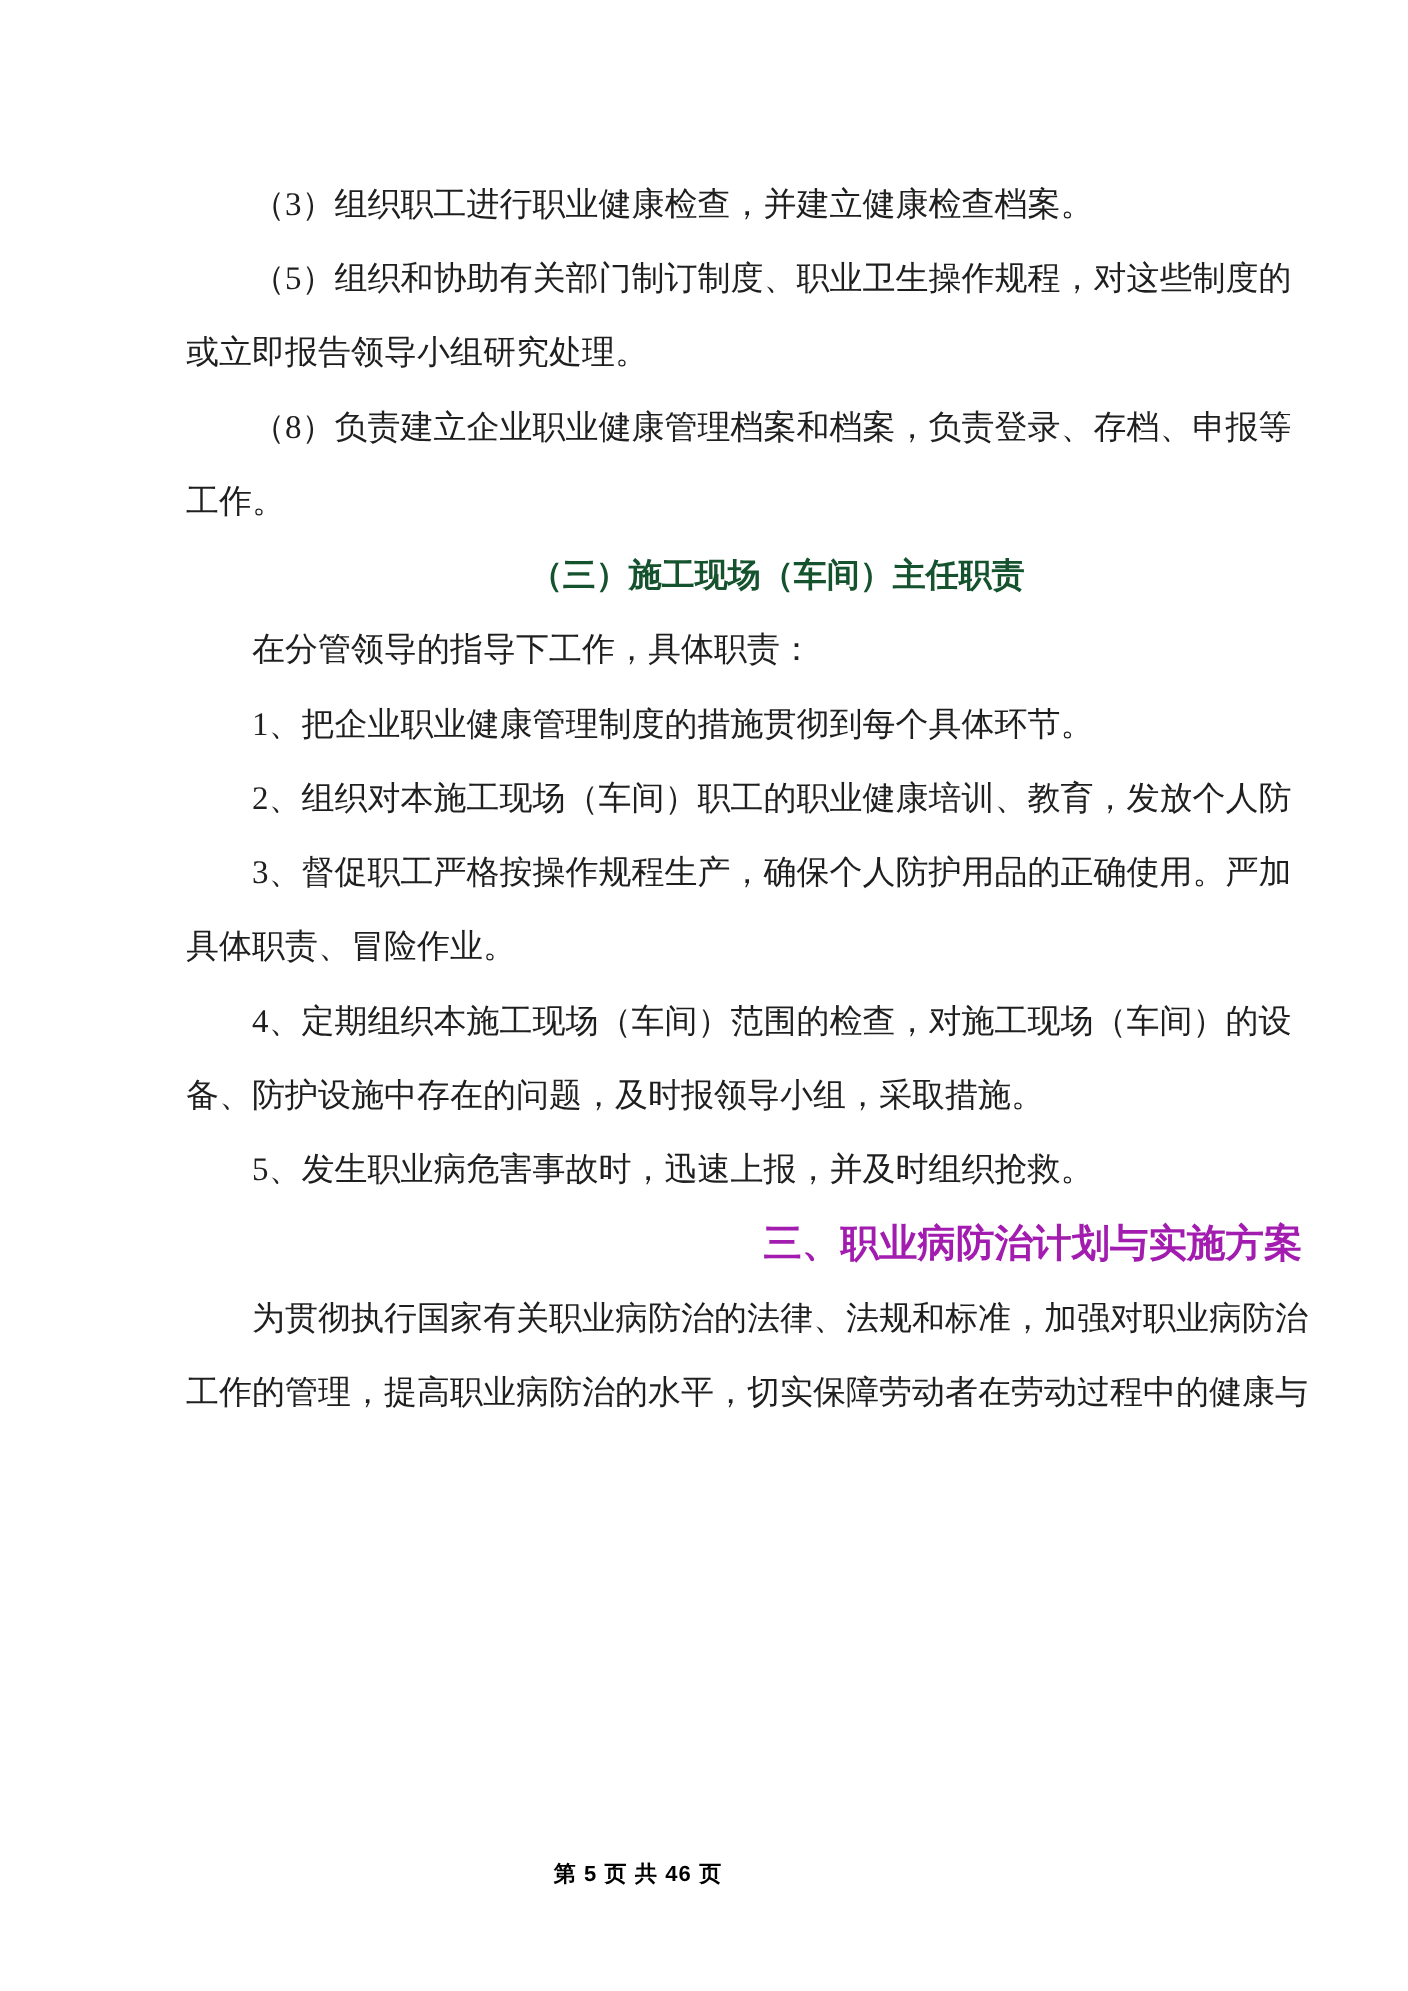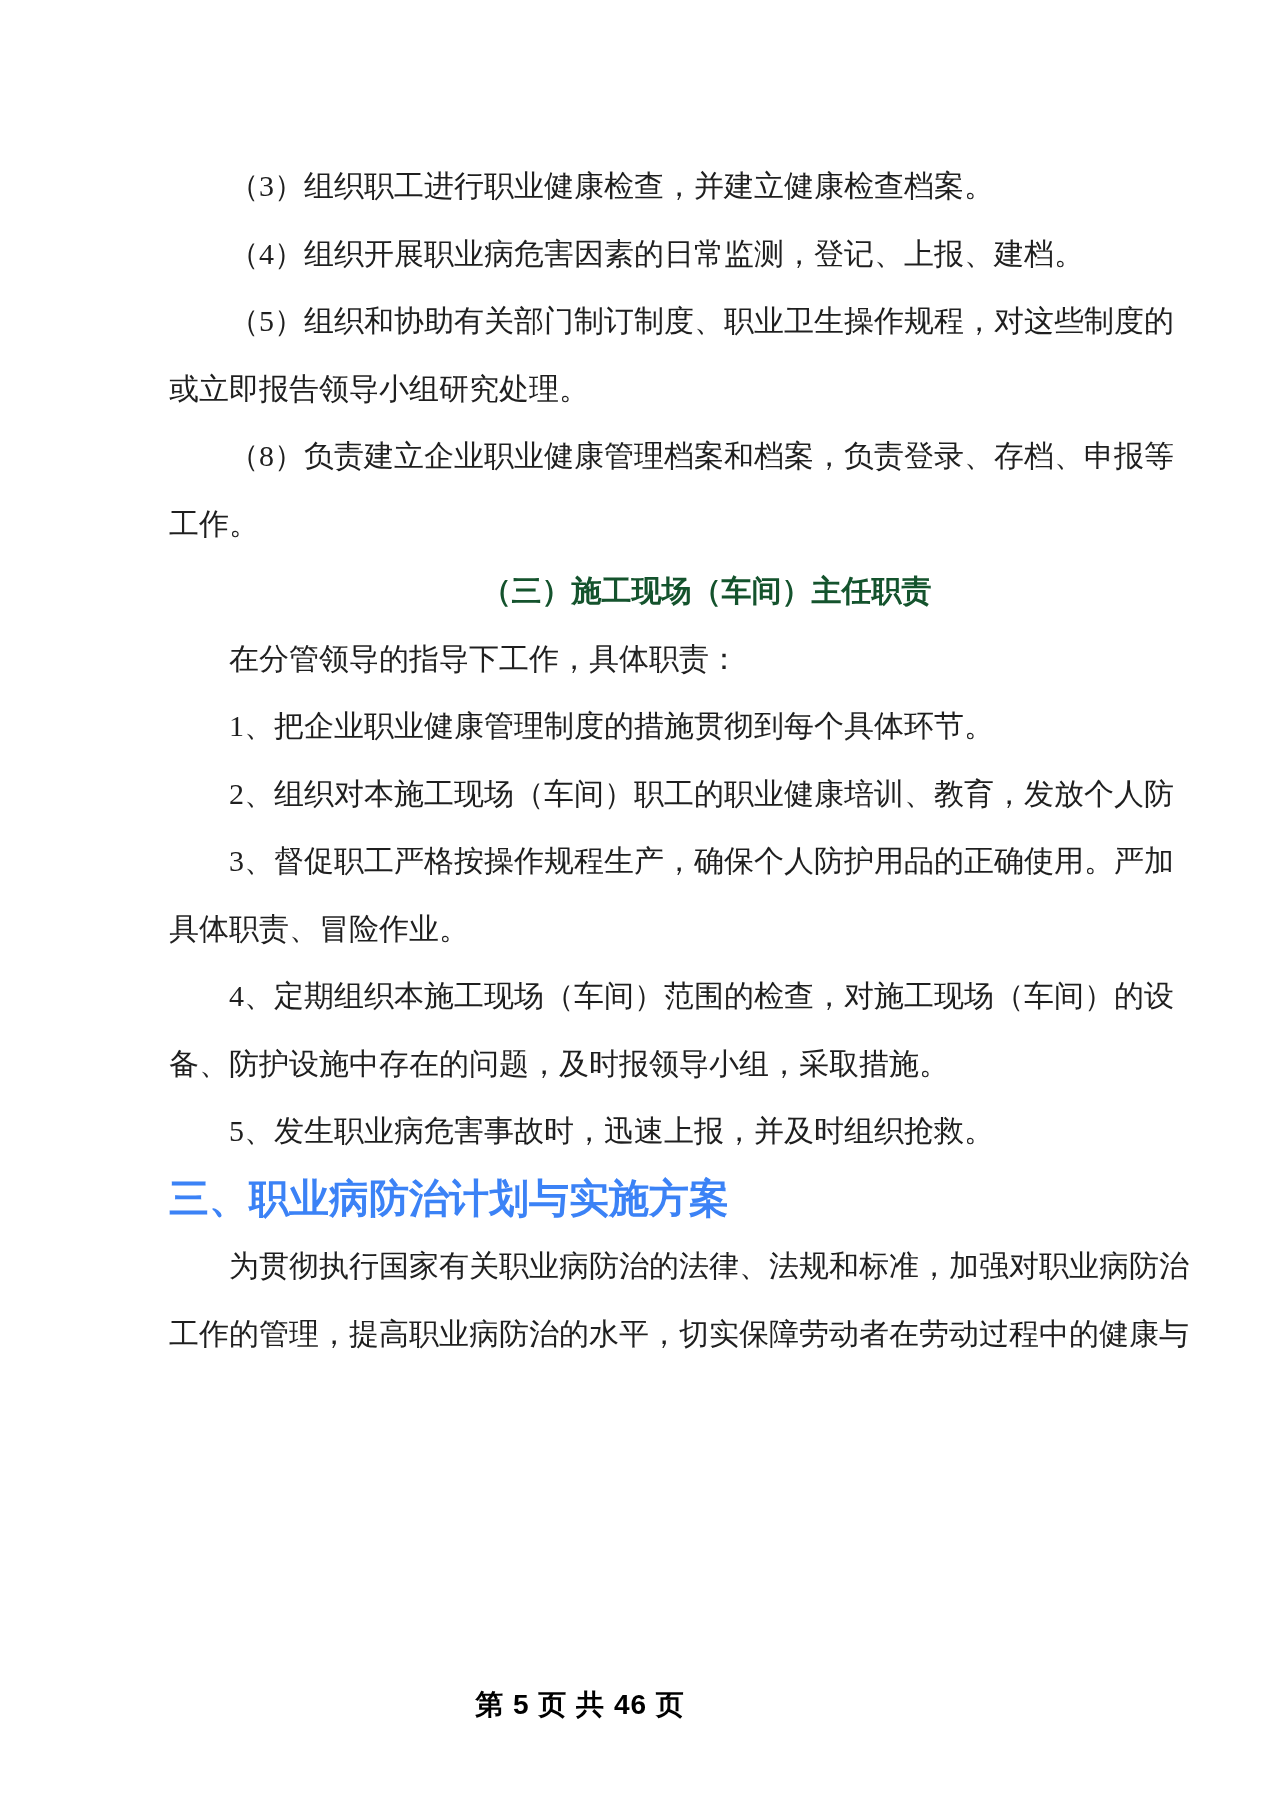--- a/index.html
+++ b/index.html
@@ -29,46 +29,45 @@
   .ind { text-indent: 60px; }
   .h3 {
     font-family: "Liberation Sans", "DejaVu Sans", sans-serif;
     font-weight: 700;
     color: #14532d;
     text-align: center;
   }
   .h2 {
     font-family: "Liberation Sans", "DejaVu Sans", sans-serif;
     font-weight: 700;
-    color: #3b82f6;
-    text-align: left;
+    color: #a21caf;
+    text-align: right;
     text-indent: 0;
-    font-size: 40px;
+    font-size: 35px;
   }
   .footer {
     position: absolute;
     top: 1682px;
     left: 0;
     width: 1160px;
     height: 45px;
     line-height: 45px;
     text-align: center;
-    font-size: 28px;
+    font-size: 20px;
     font-weight: 700;
     color: #000000;
     font-family: "Liberation Sans", "DejaVu Sans", sans-serif;
     letter-spacing: 1px;
   }
 </style>
 </head>
 <body>
 
 <div class="content">
   <div class="line ind">（3）组织职工进行职业健康检查，并建立健康检查档案。</div>
-  <div class="line ind">（4）组织开展职业病危害因素的日常监测，登记、上报、建档。</div>
   <div class="line ind">（5）组织和协助有关部门制订制度、职业卫生操作规程，对这些制度的</div>
   <div class="line">或立即报告领导小组研究处理。</div>
   <div class="line ind">（8）负责建立企业职业健康管理档案和档案，负责登录、存档、申报等</div>
   <div class="line">工作。</div>
   <div class="line ind h3">（三）施工现场（车间）主任职责</div>
   <div class="line ind">在分管领导的指导下工作，具体职责：</div>
   <div class="line ind">1、把企业职业健康管理制度的措施贯彻到每个具体环节。</div>
   <div class="line ind">2、组织对本施工现场（车间）职工的职业健康培训、教育，发放个人防</div>
   <div class="line ind">3、督促职工严格按操作规程生产，确保个人防护用品的正确使用。严加</div>
   <div class="line">具体职责、冒险作业。</div>

